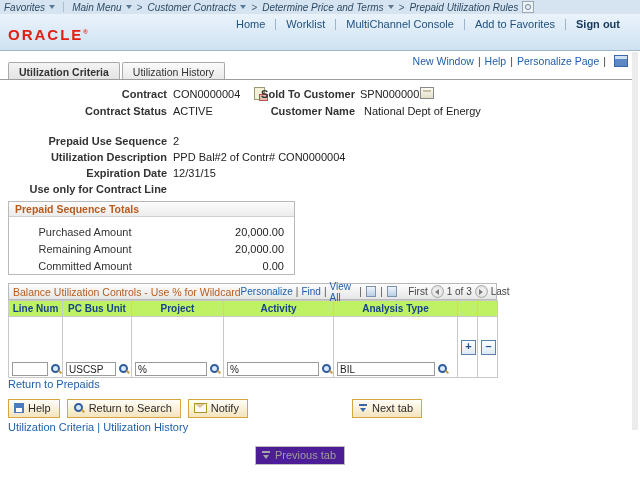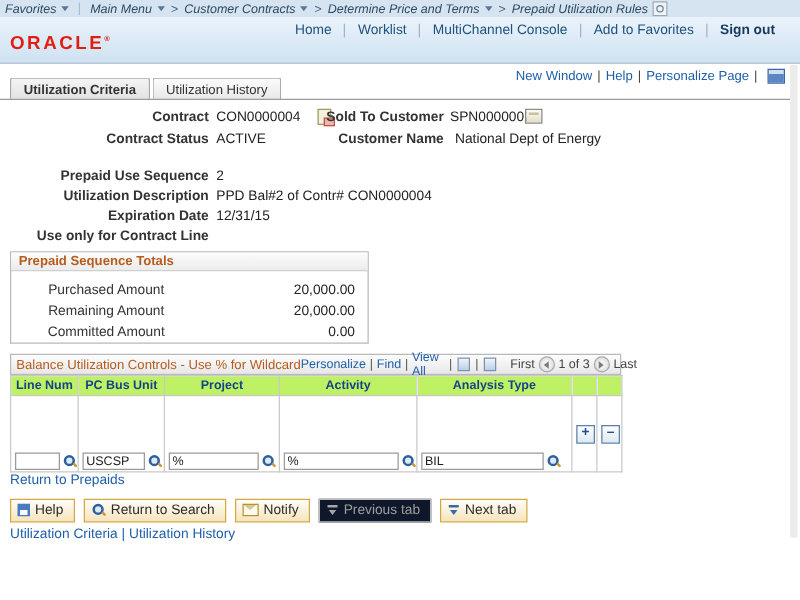--- a/index.html
+++ b/index.html
@@ -99,21 +99,21 @@
     background:linear-gradient(#fdfefe,#dfe9f3);color:#1d4f91;font-weight:bold;font-size:11px;
     line-height:11px;text-align:center;cursor:pointer;}
 
   
   .link{font-size:11px;color:#1f5fa9;cursor:pointer;}
   .return-link{position:absolute;top:378px;left:8px;}
   .btn-row{position:absolute;top:399px;left:8px;display:flex;gap:7px;}
   .btn{display:inline-flex;align-items:center;gap:4px;border:1px solid #d6a740;
     background:linear-gradient(#fffef9,#f5e4bc);padding:1px 8px 2px 5px;font-size:11px;color:#2b2b2b;
     height:14px;cursor:pointer;white-space:nowrap;}
-  .btn.disabled{border-color:#bdbdbd;background:#0f172a;color:#9e9e9e;cursor:default;}
+  .btn.disabled{border-color:#bdbdbd;background:#4c1d95;color:#9e9e9e;cursor:default;margin-top:47px;}
   .ico-save{position:relative;display:inline-block;width:10px;height:10px;background:#4a7ac0;}
   .ico-save::after{content:"";position:absolute;left:2px;bottom:1px;width:6px;height:4px;background:#fff;}
   .ico-notify{position:relative;display:inline-block;width:11px;height:8px;border:1px solid #b5932e;
     background:#fdfbef;}
   .ico-notify::after{content:"";position:absolute;left:0;top:0;width:0;height:0;
     border-left:5px solid transparent;border-right:5px solid transparent;border-top:4px solid #d9c98c;}
   .ico-tab{position:relative;display:inline-block;width:10px;height:10px;}
   .ico-tab::before{content:"";position:absolute;left:1px;right:1px;top:1px;height:2px;background:#3a67a8;}
   .ico-tab::after{content:"";position:absolute;left:2px;top:5px;width:0;height:0;
     border-left:3px solid transparent;border-right:3px solid transparent;border-top:4px solid #3a67a8;}

